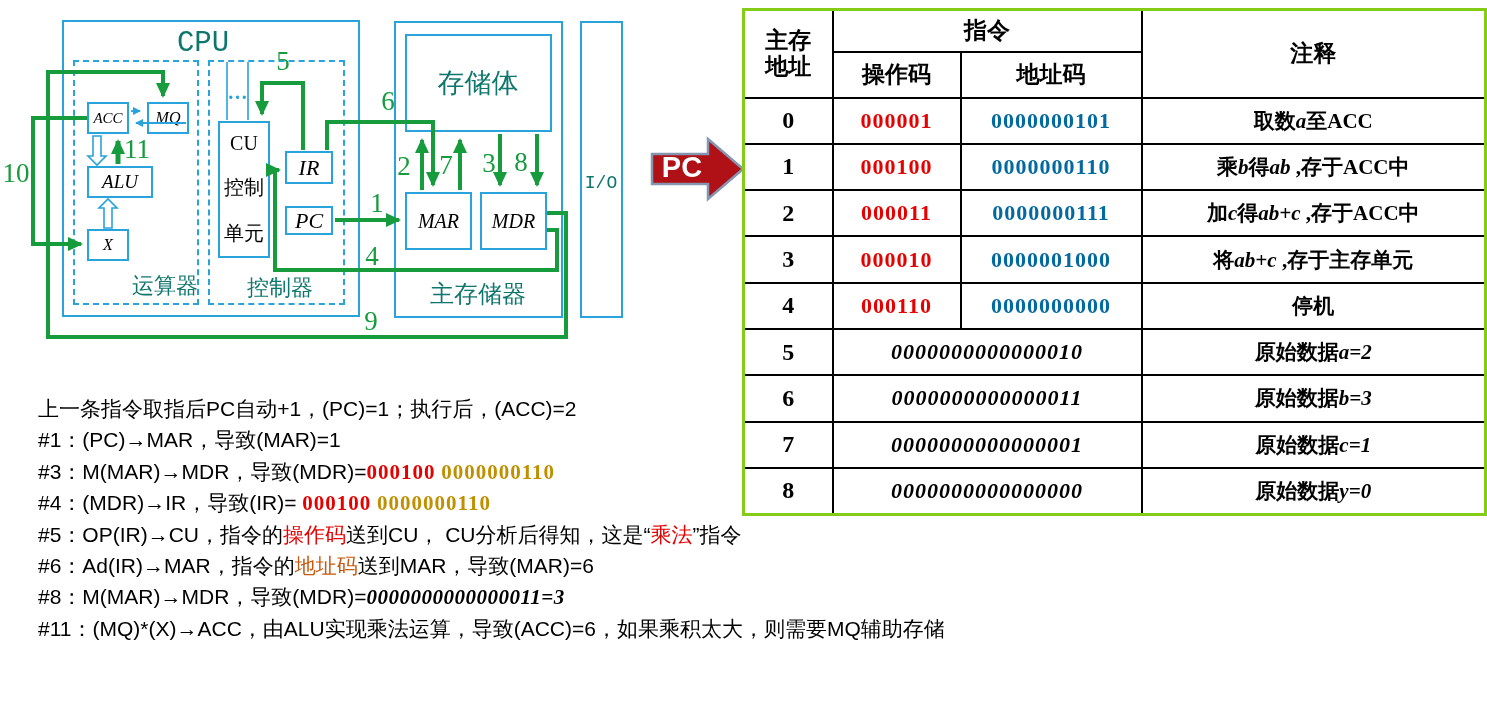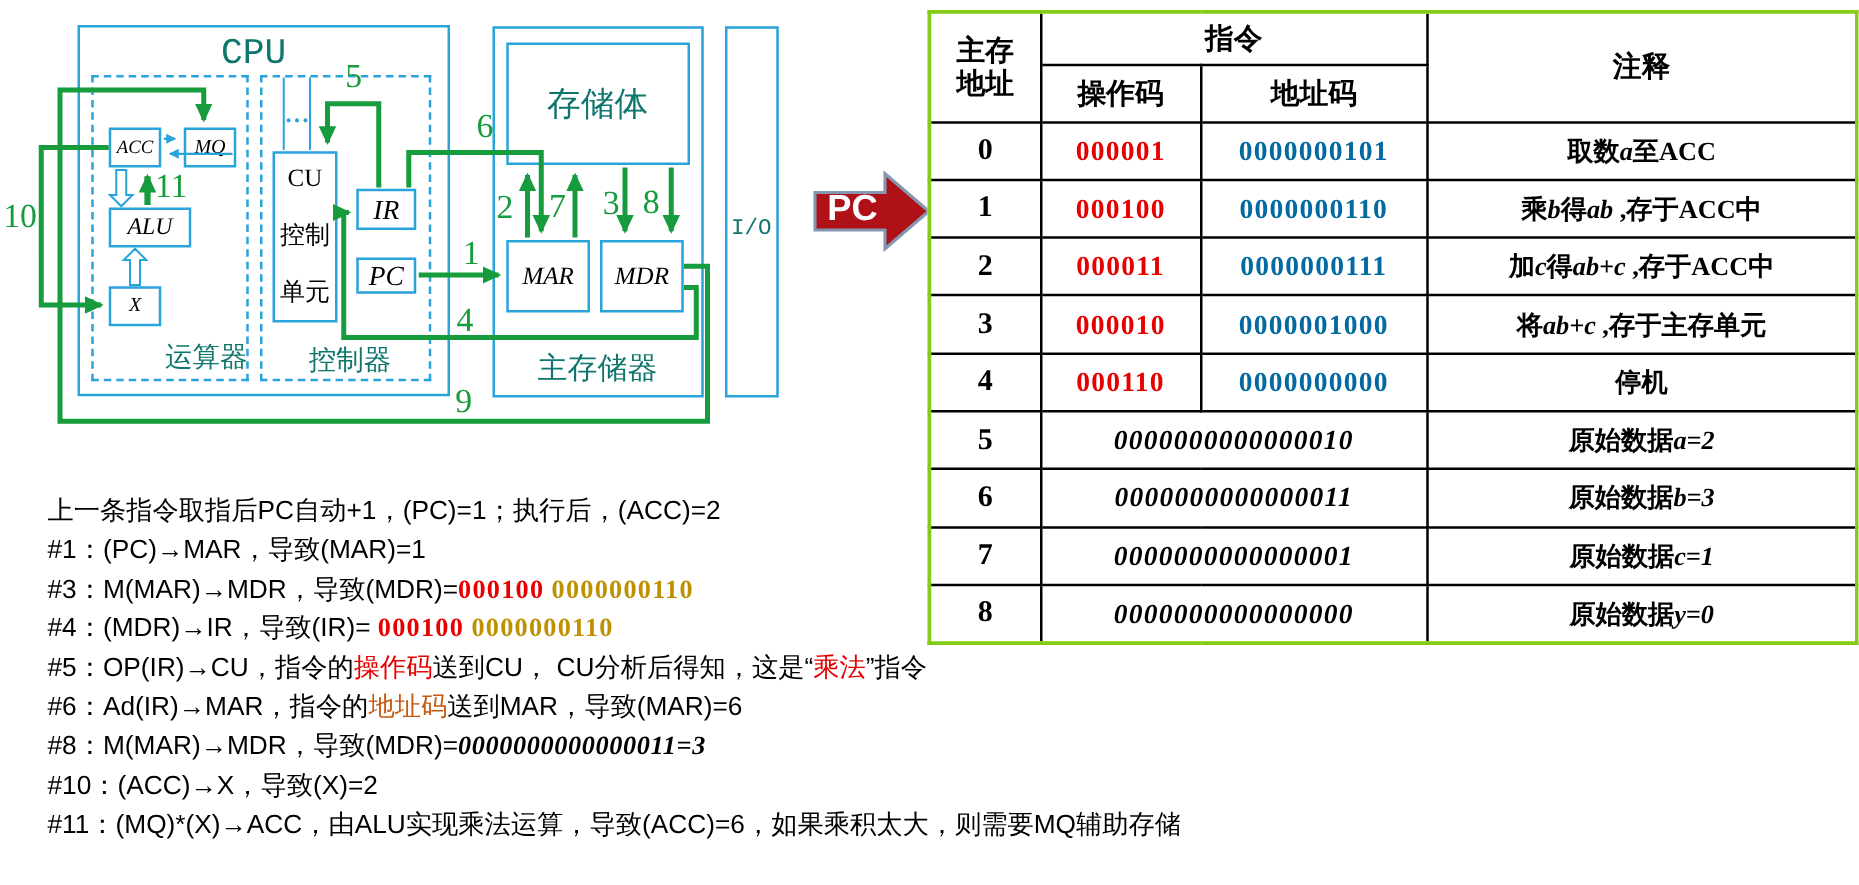--- a/index.html
+++ b/index.html
@@ -224,17 +224,16 @@
   </table>
 
   <div class="notes">
       <div class="note-line"><span>上一条指令取指后PC自动+1，(PC)=1；执行后，(ACC)=2</span></div>
       <div class="note-line"><span>#1：(PC)→MAR，导致(MAR)=1</span></div>
       <div class="note-line"><span>#3：M(MAR)→MDR，导致(MDR)=</span><span class="redbin">000100</span><span> </span><span class="goldbin">0000000110</span></div>
       <div class="note-line"><span>#4：(MDR)→IR，导致(IR)= </span><span class="redbin">000100</span><span> </span><span class="goldbin">0000000110</span></div>
       <div class="note-line"><span>#5：OP(IR)→CU，指令的</span><span class="red">操作码</span><span>送到CU， CU分析后得知，这是“</span><span class="red">乘法</span><span>”指令</span></div>
       <div class="note-line"><span>#6：Ad(IR)→MAR，指令的</span><span class="orange">地址码</span><span>送到MAR，导致(MAR)=6</span></div>
       <div class="note-line"><span>#8：M(MAR)→MDR，导致(MDR)=</span><span class="bin">0000000000000011=3</span></div>
-      <div class="note-line"><span>#10：(ACC)→X，导致(X)=2</span></div>
       <div class="note-line"><span>#11：(MQ)*(X)→ACC，由ALU实现乘法运算，导致(ACC)=6，如果乘积太大，则需要MQ辅助存储</span></div>
     </div>
 
 </div>
 
 </body></html>

